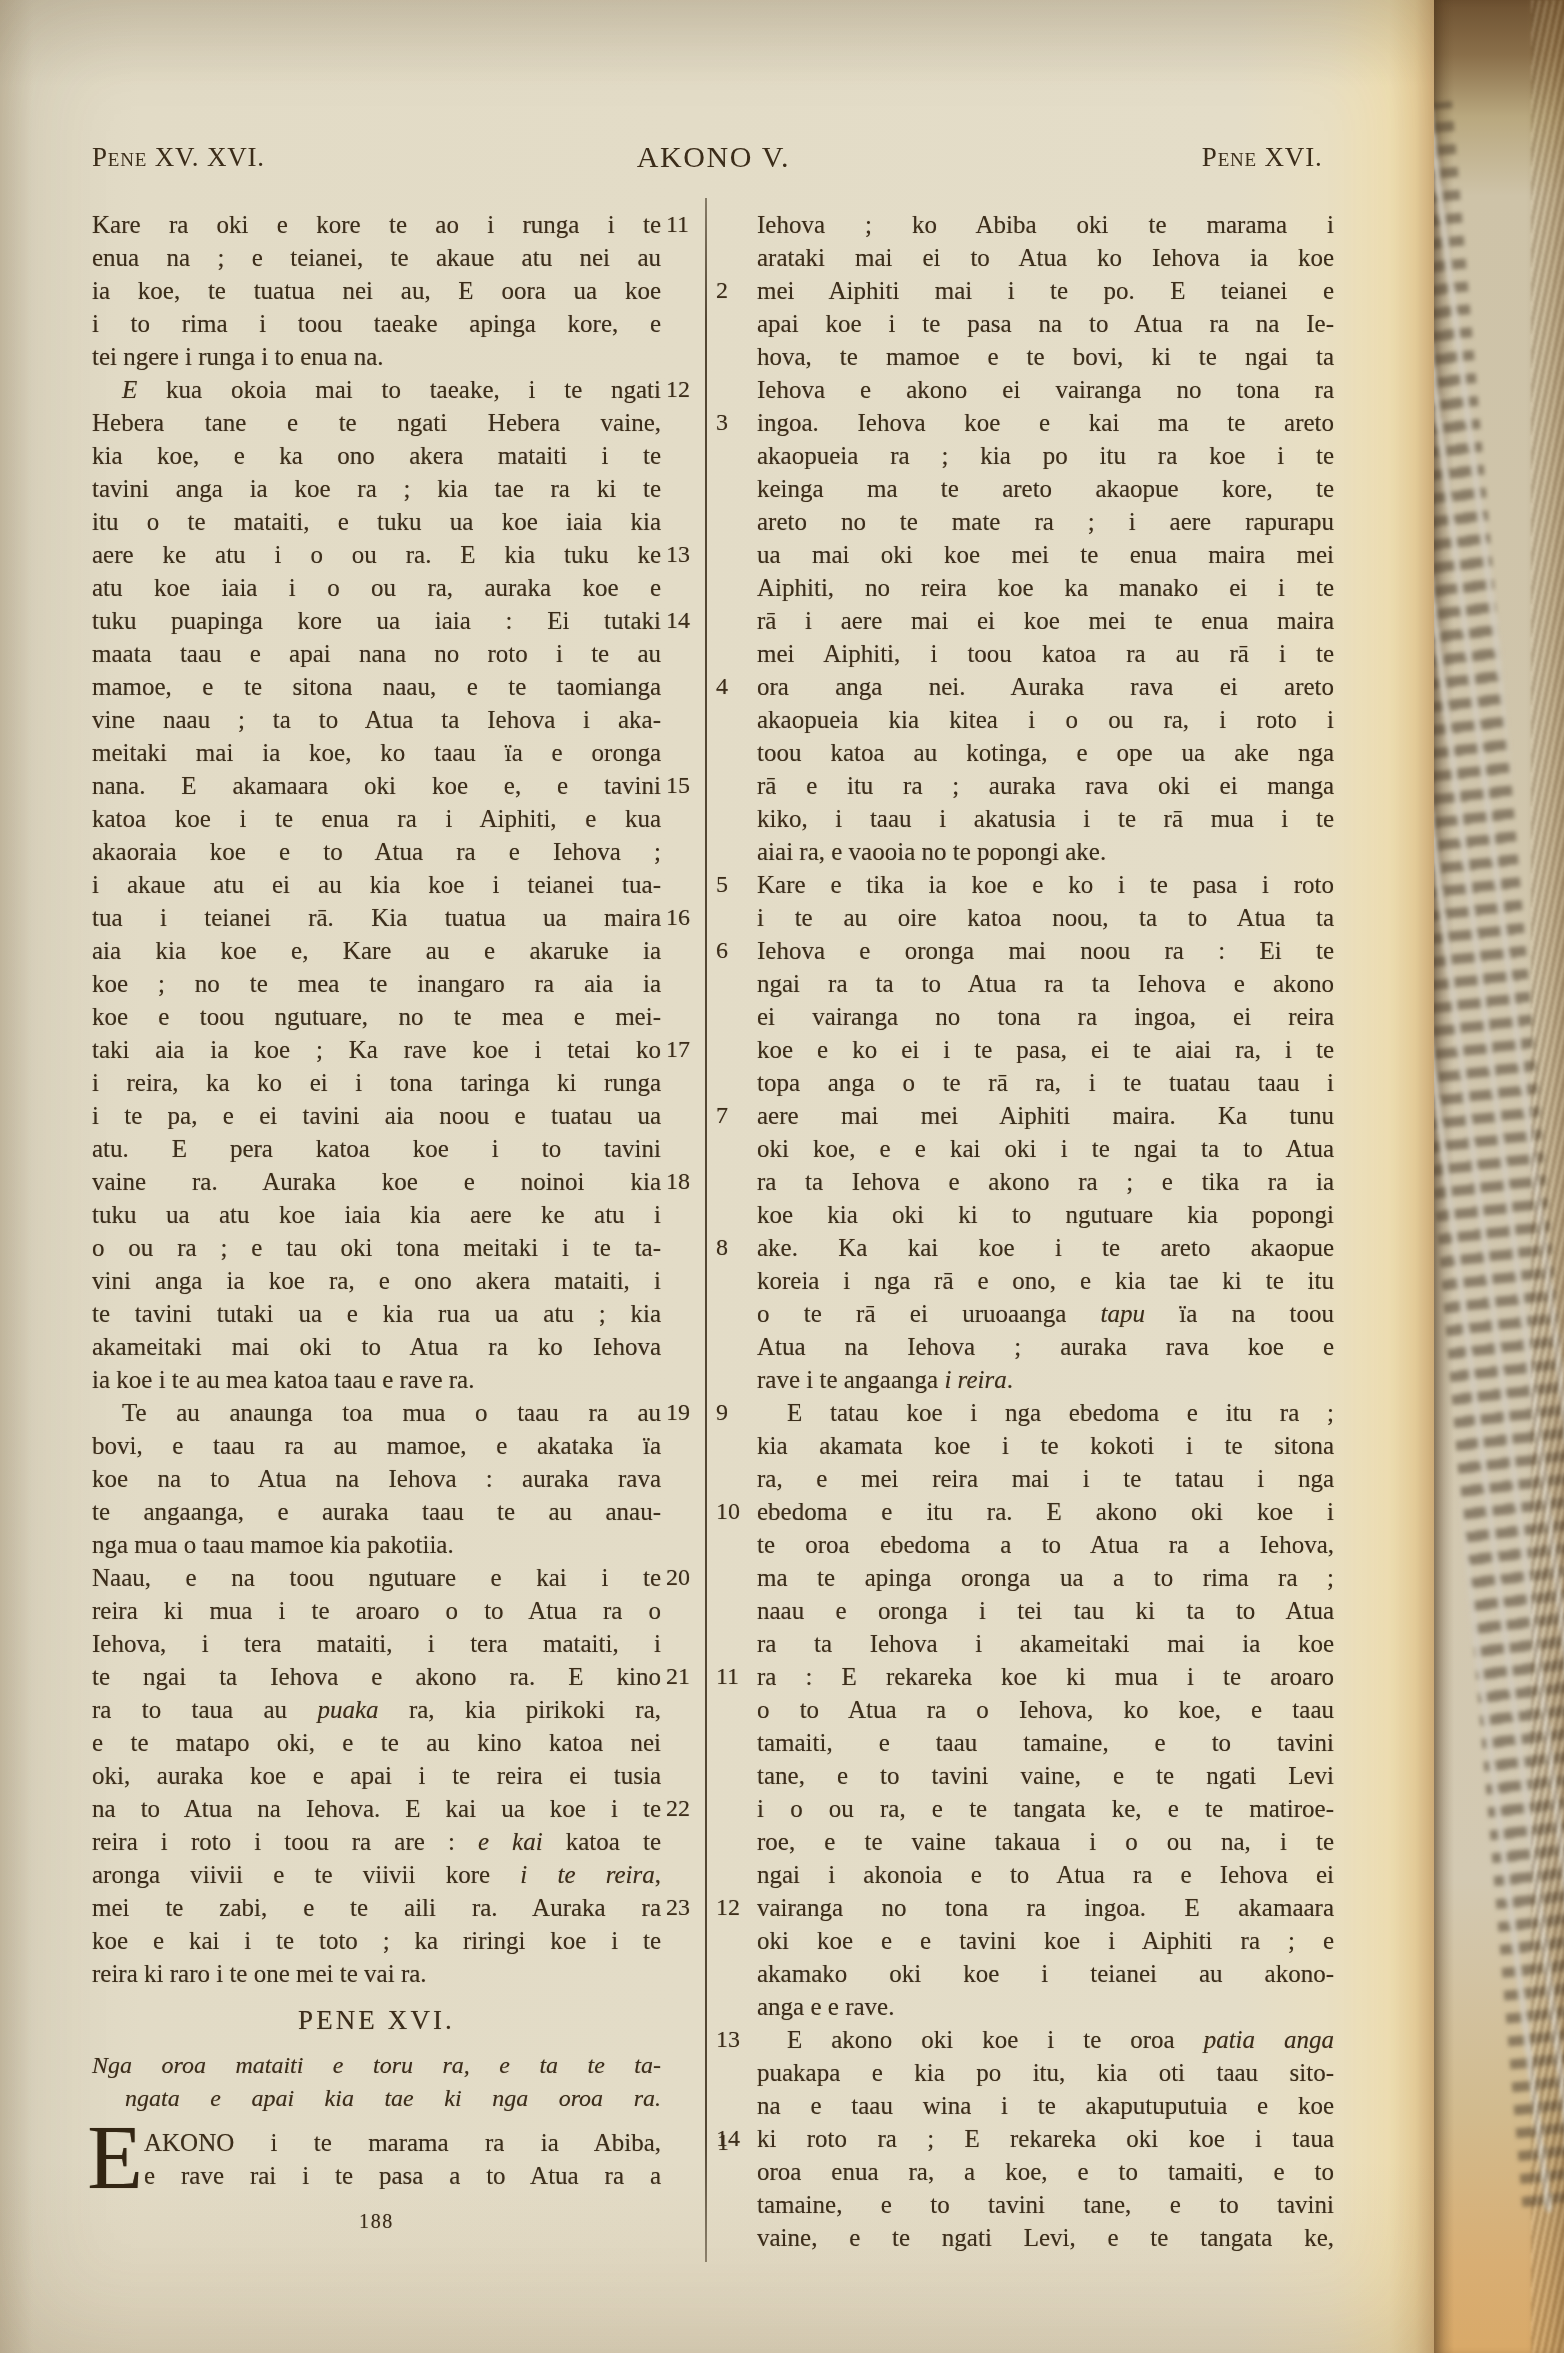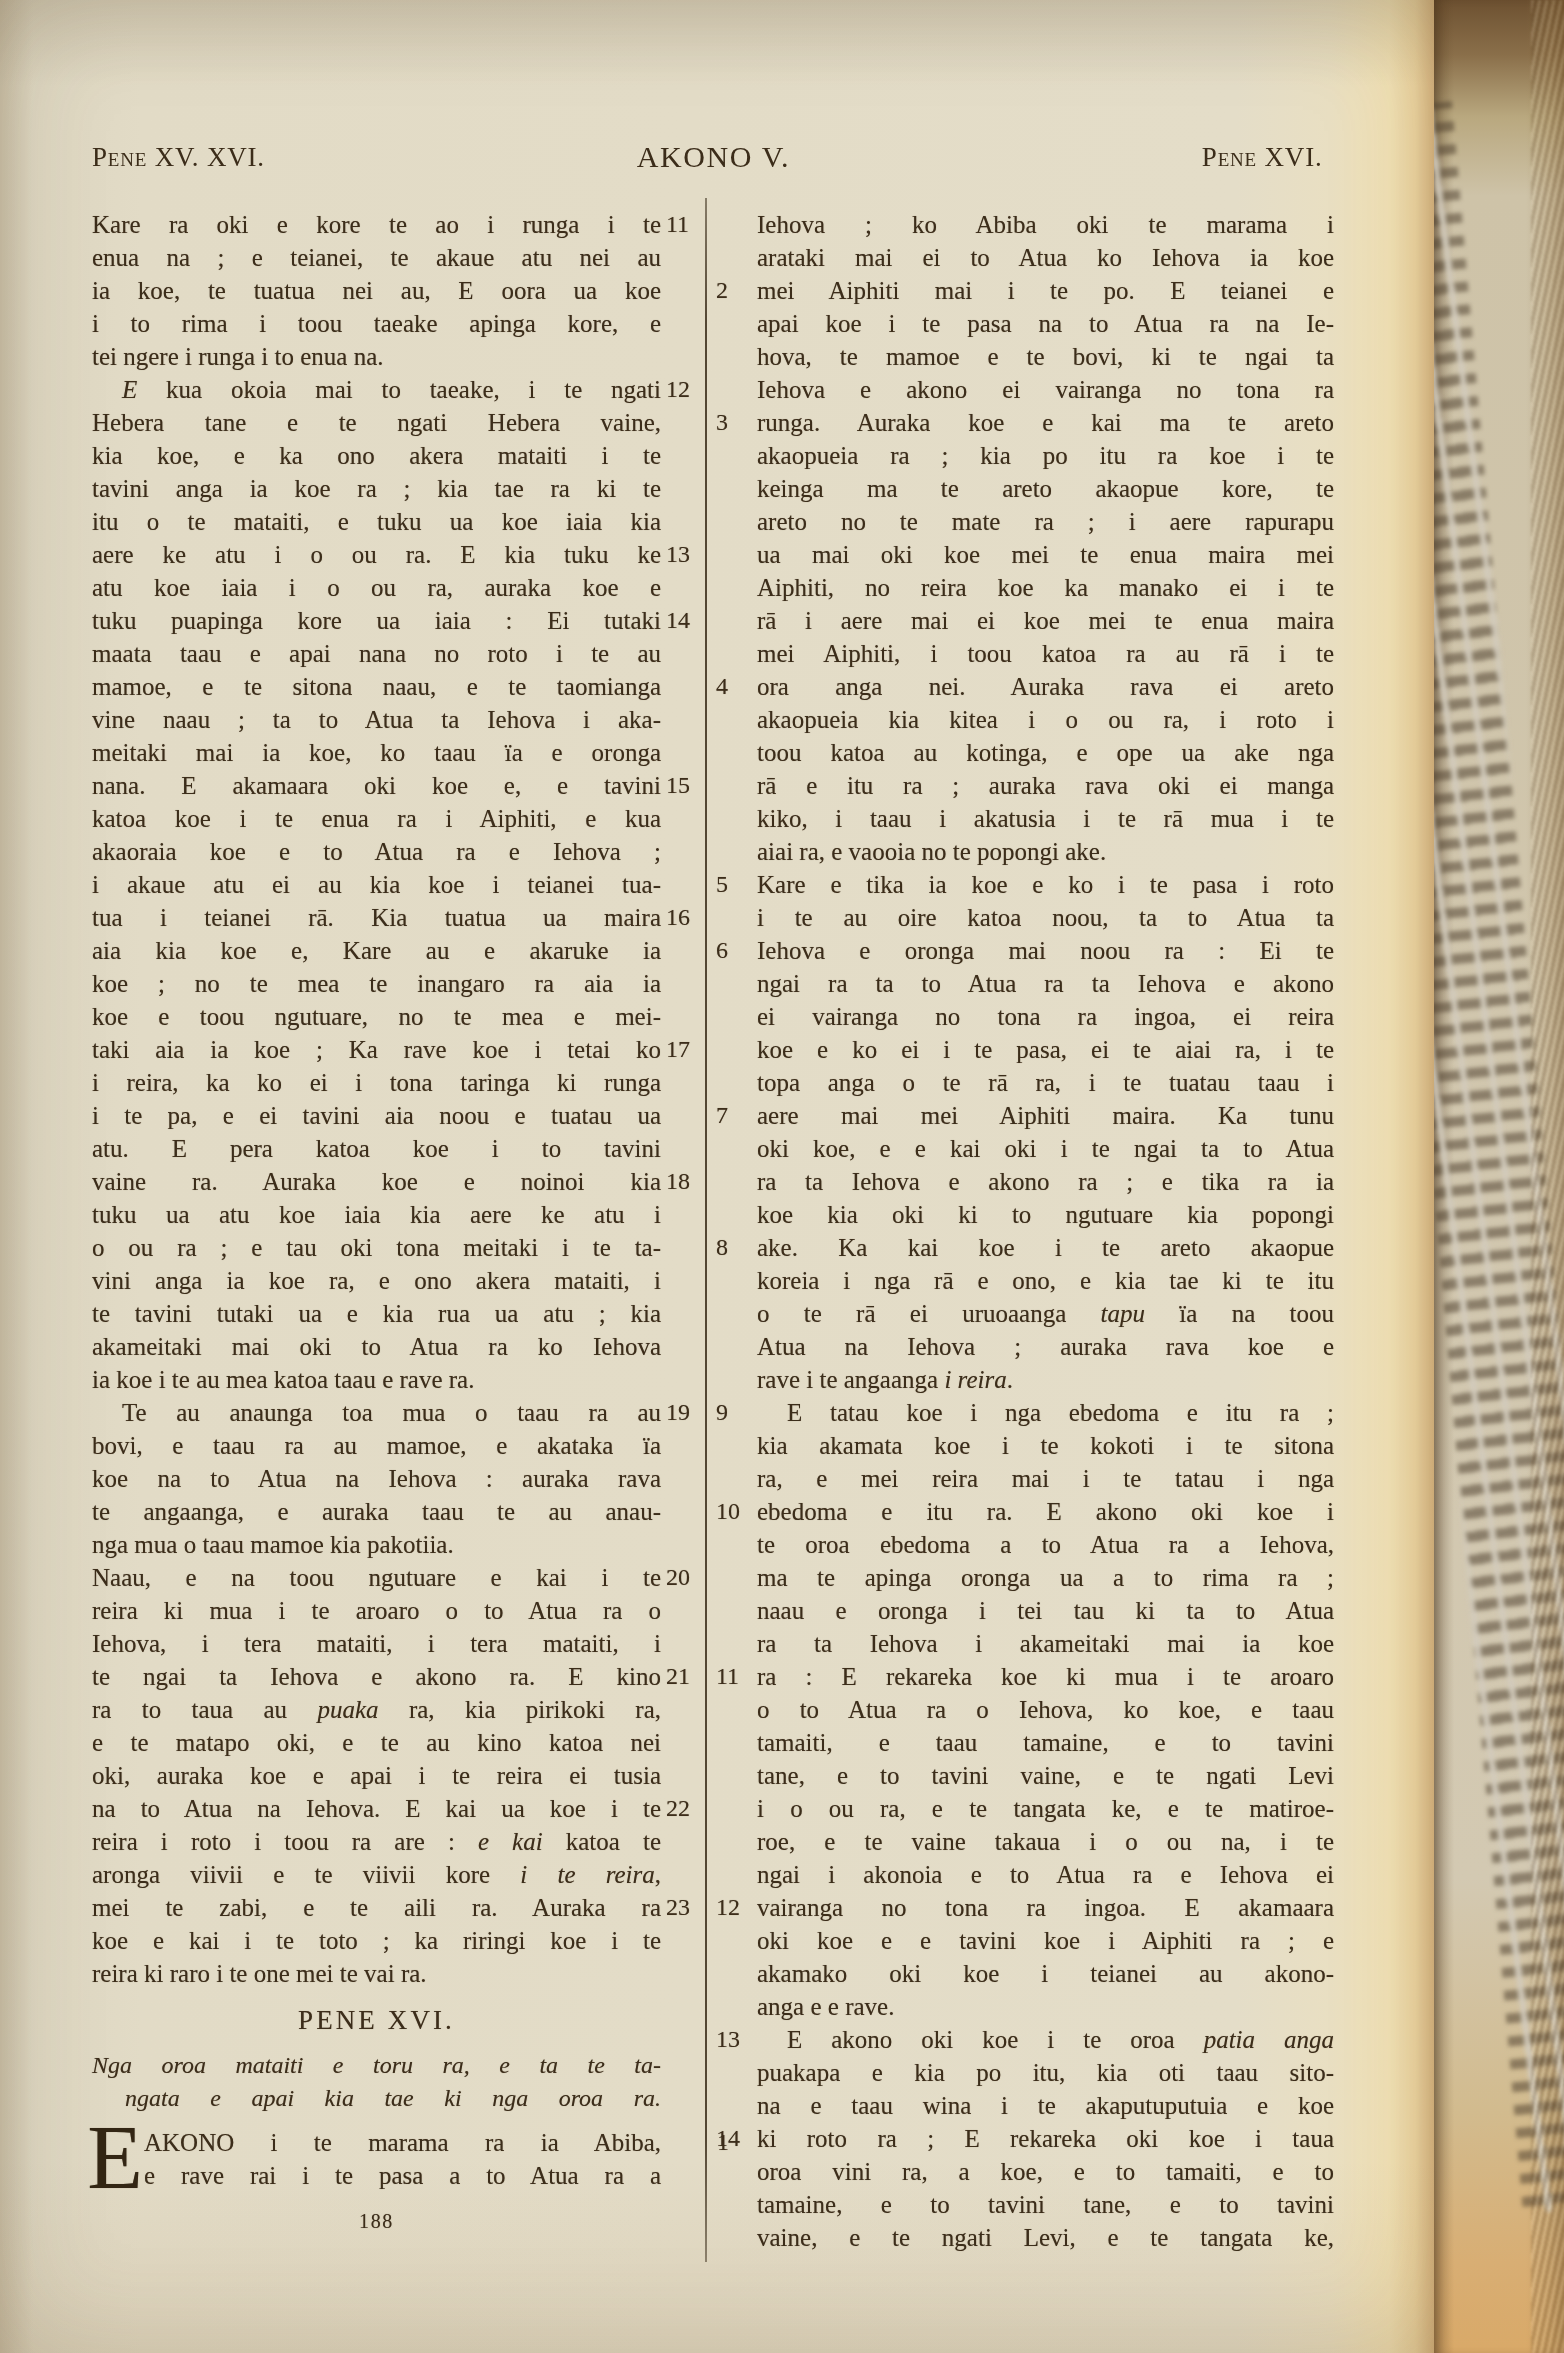--- a/index.html
+++ b/index.html
@@ -165,21 +165,21 @@
     </div>
 
     <div class="col col-right">
       <div id="right-lines">
           <div class="line"><span>Iehova ; ko Abiba oki te marama i</span></div>
           <div class="line"><span>arataki mai ei to Atua ko Iehova ia koe</span></div>
           <div class="line"><span>mei Aiphiti mai i te po.  E teianei e</span><span class="vnum">2</span></div>
           <div class="line"><span>apai koe i te pasa na to Atua ra na Ie-</span></div>
           <div class="line"><span>hova, te mamoe e te bovi, ki te ngai ta</span></div>
           <div class="line"><span>Iehova e akono ei vairanga no tona ra</span></div>
-          <div class="line"><span>runga.  Auraka koe e kai ma te areto</span><span class="vnum">3</span></div>
+          <div class="line"><span>ingoa.  Iehova koe e kai ma te areto</span><span class="vnum">3</span></div>
           <div class="line"><span>akaopueia ra ; kia po itu ra koe i te</span></div>
           <div class="line"><span>keinga ma te areto akaopue kore, te</span></div>
           <div class="line"><span>areto no te mate ra ; i aere rapurapu</span></div>
           <div class="line"><span>ua mai oki koe mei te enua maira mei</span></div>
           <div class="line"><span>Aiphiti, no reira koe ka manako ei i te</span></div>
           <div class="line"><span>rā i aere mai ei koe mei te enua maira</span></div>
           <div class="line"><span>mei Aiphiti, i toou katoa ra au rā i te</span></div>
           <div class="line"><span>ora anga nei.  Auraka rava ei areto</span><span class="vnum">4</span></div>
           <div class="line"><span>akaopueia kia kitea i o ou ra, i roto i</span></div>
           <div class="line"><span>toou katoa au kotinga, e ope ua ake nga</span></div>
@@ -218,21 +218,21 @@
           <div class="line"><span>roe, e te vaine takaua i o ou na, i te</span></div>
           <div class="line"><span>ngai i akonoia e to Atua ra e Iehova ei</span></div>
           <div class="line"><span>vairanga no tona ra ingoa.  E akamaara</span><span class="vnum">12</span></div>
           <div class="line"><span>oki koe e e tavini koe i Aiphiti ra ; e</span></div>
           <div class="line"><span>akamako oki koe i teianei au akono-</span></div>
           <div class="line endp"><span>anga e e rave.</span></div>
           <div class="line ind"><span>E akono oki koe i te oroa <i>patia anga</i></span><span class="vnum">13</span></div>
           <div class="line"><span>puakapa e kia po itu, kia oti taau sito-</span></div>
           <div class="line"><span>na e taau wina i te akaputuputuia e koe</span></div>
           <div class="line"><span>ki roto ra ; E rekareka oki koe i taua</span><span class="vnum">14</span></div>
-          <div class="line"><span>oroa vini ra, a koe, e to tamaiti, e to</span></div>
+          <div class="line"><span>oroa enua ra, a koe, e to tamaiti, e to</span></div>
           <div class="line"><span>tamaine, e to tavini tane, e to tavini</span></div>
           <div class="line"><span>vaine, e te ngati Levi, e te tangata ke,</span></div>
         </div>
     </div>
 
   </div>
 
   <div class="fore-edge">
     <div class="ghost-text"></div>
     <div class="edge-stack"></div>

